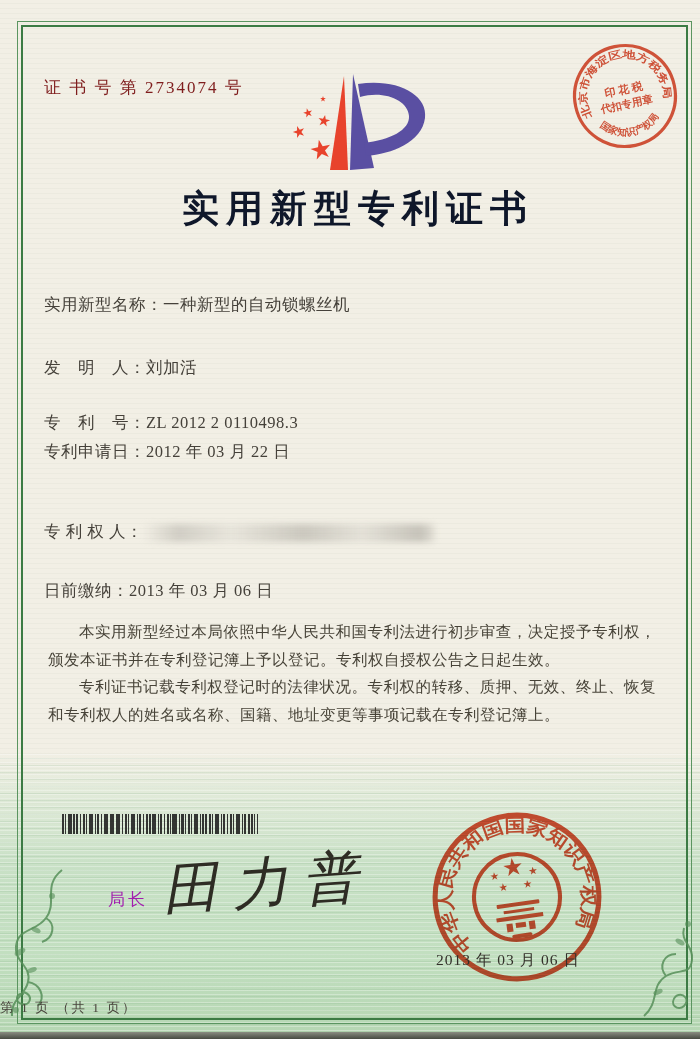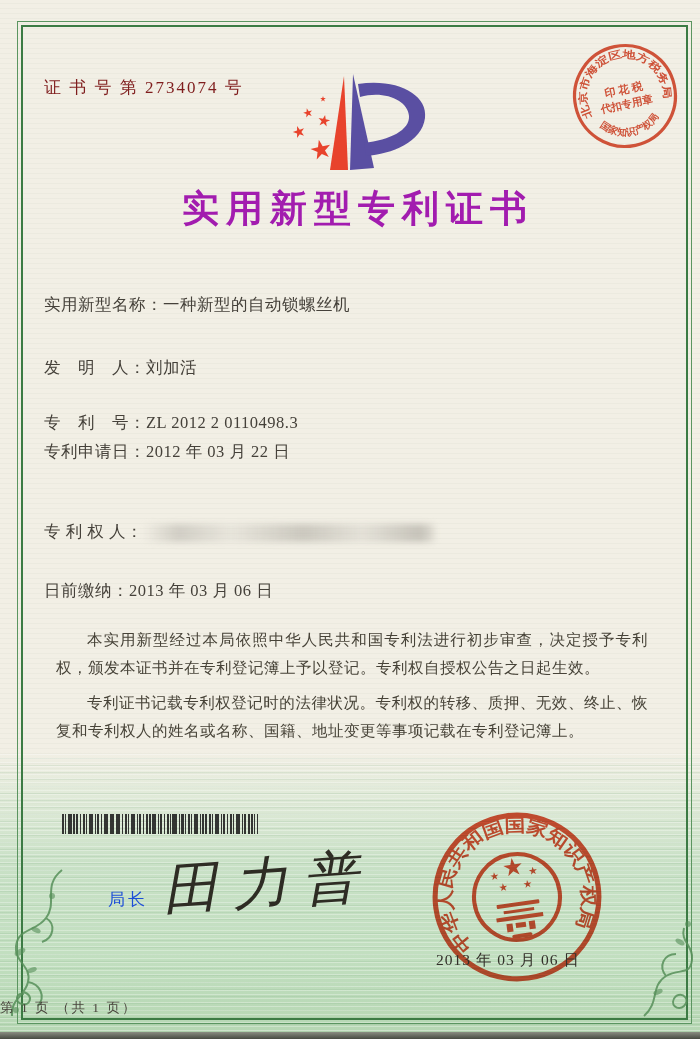--- a/index.html
+++ b/index.html
@@ -25,39 +25,39 @@
   .frame-inner{position:absolute;left:21px;top:25px;right:12px;bottom:19px;border:2px solid #3c7b44;z-index:2;}
   .scan-edge{position:absolute;left:0;right:0;bottom:0;height:7px;background:linear-gradient(180deg,#8a8d82,#474b42);z-index:3;}
 
   .cert-no{position:absolute;left:44px;top:76px;z-index:4;font-size:17px;letter-spacing:2px;color:#7f1d1d;}
 
   .tax-stamp{position:absolute;left:570px;top:41px;width:110px;height:110px;z-index:5;
     transform:rotate(-12deg);opacity:.92;mix-blend-mode:multiply;}
   .logo{position:absolute;left:278px;top:72px;width:160px;height:112px;z-index:4;}
 
   .title{position:absolute;left:16px;right:0;top:184px;z-index:4;text-align:center;
-    font-size:37px;font-weight:bold;letter-spacing:7px;color:#a21caf;}
+    font-size:37px;font-weight:bold;letter-spacing:7px;color:#0f172a;}
 
   .field{position:absolute;left:44px;z-index:4;font-size:16.5px;color:#45413a;letter-spacing:.5px;white-space:nowrap;}
   .f0{top:294px}.f1{top:357px}.f2{top:412px}.f3{top:441px}.f4{top:521px}.f5{top:580px}
   .redacted{display:inline-block;width:292px;height:18px;vertical-align:middle;border-radius:3px;
     background:linear-gradient(90deg,rgba(175,172,163,0) 0%,rgba(183,180,172,.55) 12%,rgba(214,211,203,.35) 30%,rgba(178,175,166,.6) 55%,rgba(208,205,197,.4) 75%,rgba(162,159,150,.55) 95%,rgba(175,172,163,.2) 100%);
     filter:blur(3px);}
 
   .paras{position:absolute;left:48px;top:618px;width:608px;z-index:4;
     font-size:15.5px;line-height:27.5px;color:#474338;text-align:justify;letter-spacing:.5px;}
-  .paras p{margin:8px;text-indent:2em;}
+  .paras p{margin:0;text-indent:2em;}
 
   .barcode{position:absolute;left:62px;top:814px;width:196px;height:20px;z-index:4;opacity:.88;
     background-image:
       repeating-linear-gradient(90deg,#1d1d1d 0 1px,transparent 1px 3px),
       repeating-linear-gradient(90deg,#1d1d1d 0 2px,transparent 2px 7px),
       repeating-linear-gradient(90deg,#1d1d1d 0 1px,transparent 1px 11px);}
 
-  .director-label{position:absolute;left:108px;top:888px;z-index:5;font-size:17px;letter-spacing:3px;color:#1d4ed8;}
+  .director-label{position:absolute;left:108px;top:888px;z-index:5;font-size:17px;letter-spacing:3px;color:#a21caf;}
   .signature{position:absolute;left:162px;top:846px;z-index:5;font-size:56px;letter-spacing:14px;
     color:#2e2c24;transform:rotate(-4deg);font-style:italic;}
 
   .seal{position:absolute;left:430px;top:810px;width:174px;height:174px;z-index:5;
     transform:rotate(-8deg);opacity:.93;mix-blend-mode:multiply;}
   .seal-date{position:absolute;left:436px;top:950px;z-index:6;font-size:15.5px;letter-spacing:1px;color:#33302a;white-space:nowrap;}
 
   .footer{position:absolute;left:0;right:0;top:999px;z-index:4;text-align:left;font-size:13.5px;letter-spacing:2px;color:#4a463e;}
 
   .flourish-l{position:absolute;left:2px;top:866px;z-index:3;}

